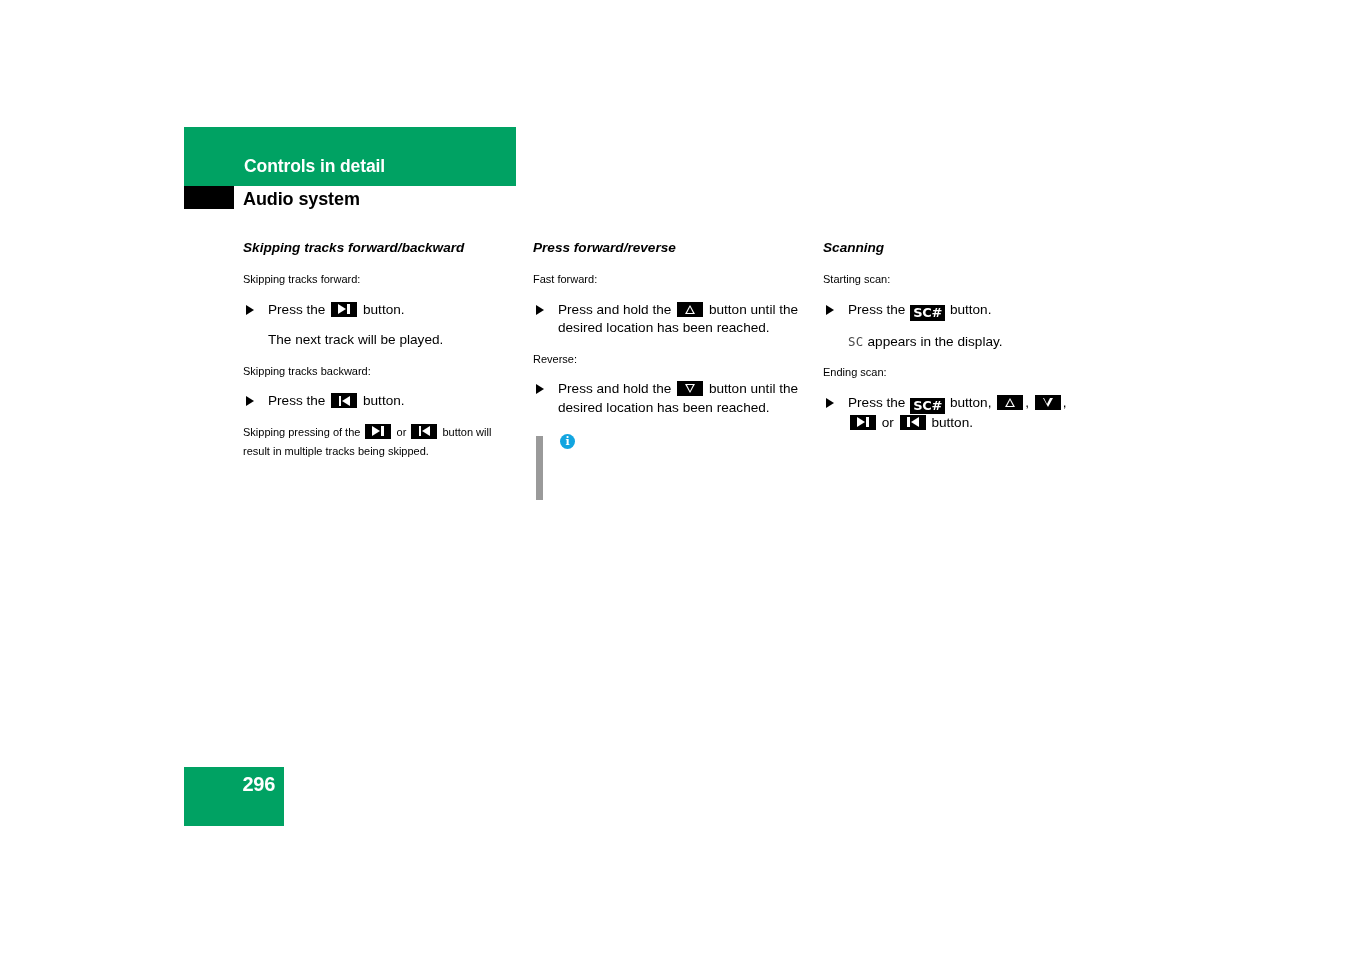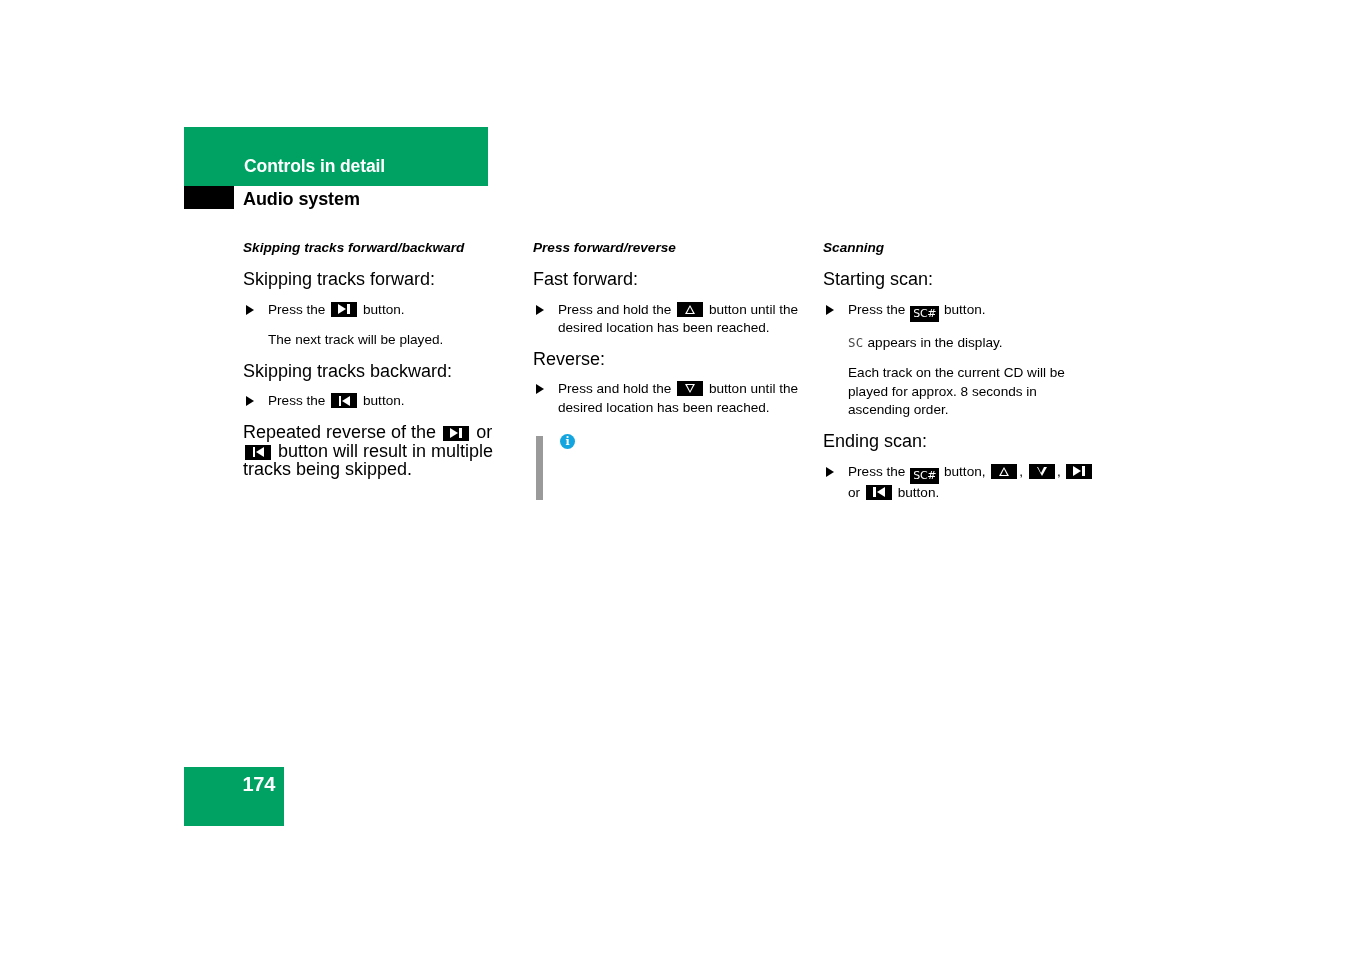--- a/index.html
+++ b/index.html
@@ -8,21 +8,21 @@
     width:1351px; height:954px;
     position:relative;
     font-family:"Liberation Sans", sans-serif;
     color:#000000;
     overflow:hidden;
   }
 
   
   #header-green {
     position:absolute; left:184px; top:127px;
-    width:304px; height:59px;
+    width:332px; height:59px;
     background:#00a263;
   }
   #header-title {
     position:absolute; left:60px; bottom:9px;
     font-size:17.5px; font-weight:bold; color:#ffffff;
     letter-spacing:-0.1px; white-space:nowrap;
   }
   #header-black {
     position:absolute; left:184px; top:186px;
     width:50px; height:23px;
@@ -38,21 +38,21 @@
   .column { position:absolute; top:240px; width:275px; }
   #col-1 { left:243px; }
   #col-2 { left:533px; }
   #col-3 { left:823px; }
 
   .sec-head {
     font-size:13.6px; font-weight:bold; font-style:italic;
     margin-bottom:13px; line-height:1.25;
   }
   .para {
-    font-size:18px; line-height:18.6px; margin-bottom:12px;
+    font-size:11px; line-height:18.6px; margin-bottom:12px;
   }
 
   
   .bullet {
     position:relative; padding-left:25px;
     font-size:13.6px; line-height:18.6px;
     margin-bottom:12px;
   }
   .bullet .tri {
     position:absolute; left:3px; top:4px;
@@ -76,21 +76,21 @@
     line-height:1;
   }
   .key-wide {
     width:26px; height:15px;
     position:relative;
     margin:0 2px;
   }
   .key-txt {
     height:16px;
     padding:0 3px 0 3px;
-    font-size:11px; font-weight:normal;
+    font-size:13px; font-weight:bold;
     line-height:16px;
     font-family:"DejaVu Sans", sans-serif;
     letter-spacing:-0.3px;
     margin:0 1px;
     vertical-align:-3px;
   }
 
   
   .g-next, .g-prev, .g-up, .g-down {
     position:absolute; left:0; top:0; right:0; bottom:0;
@@ -224,21 +224,21 @@
       <span class="g-prev">
           <span class="t"></span>
           <span class="b"></span>
         </span>
     </span>
     <span>button.</span>
   </div>
 
 
   <div class="para">
-    <span>Repeated reverse of the</span>
+    <span>Skipping pressing of the</span>
     <span class="key key-wide">
       <span class="g-next">
           <span class="t"></span>
           <span class="b"></span>
         </span>
     </span>
     <span>or</span>
     <span class="key key-wide">
       <span class="g-prev">
           <span class="t"></span>
@@ -296,21 +296,20 @@
     <span>Press the</span>
     <span class="key key-txt">SC#</span>
     <span>button.</span>
   </div>
 
   <div class="indent">
     <span class="disp">SC</span>
     <span>appears in the display.</span>
   </div>
 
-  <div class="indent">Each track on the current CD will be played for approx. 8 seconds in ascending order.</div>
 
   <div class="para">Ending scan:</div>
 
   <div class="bullet">
     <span class="tri"></span>
     <span>Press the</span>
     <span class="key key-txt">SC#</span>
     <span>button,</span>
     <span class="key key-wide">
       <span class="g-up">
@@ -333,14 +332,14 @@
       <span class="g-prev">
           <span class="t"></span>
           <span class="b"></span>
         </span>
     </span>
     <span>button.</span>
   </div>
 </div>
 
 <div id="pagenum-block">
-  <div id="pagenum">174</div>
+  <div id="pagenum">296</div>
 </div>
 
 </body></html>

